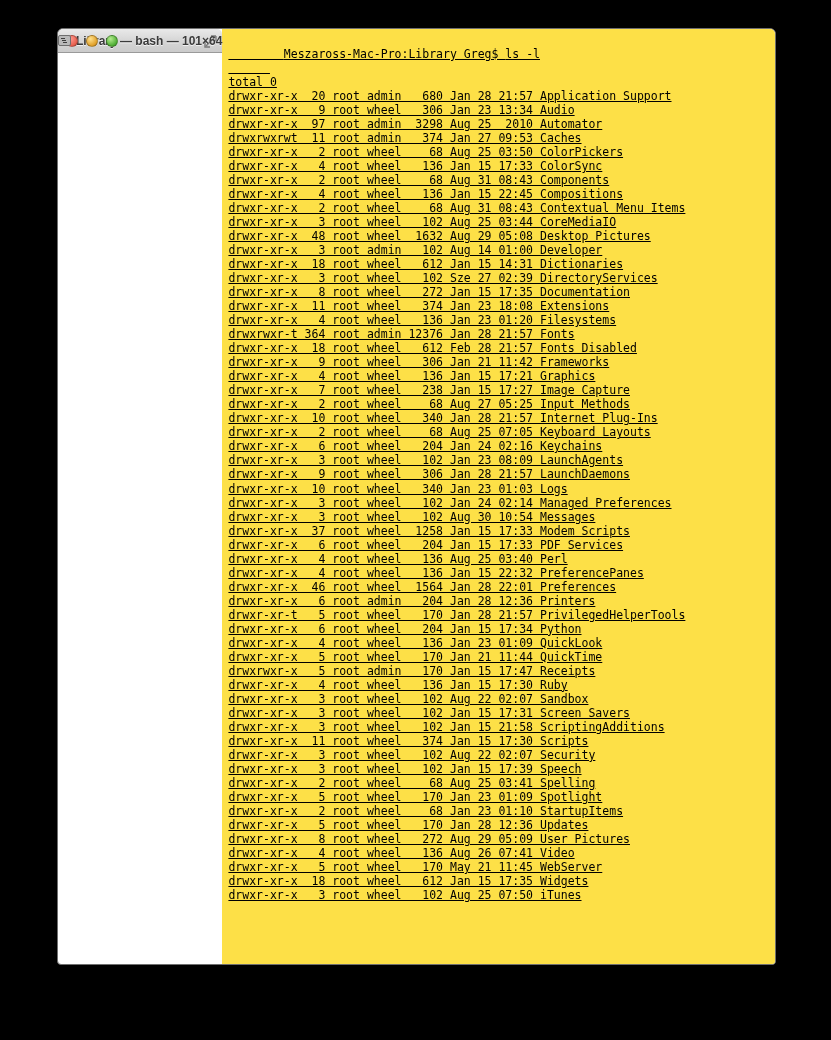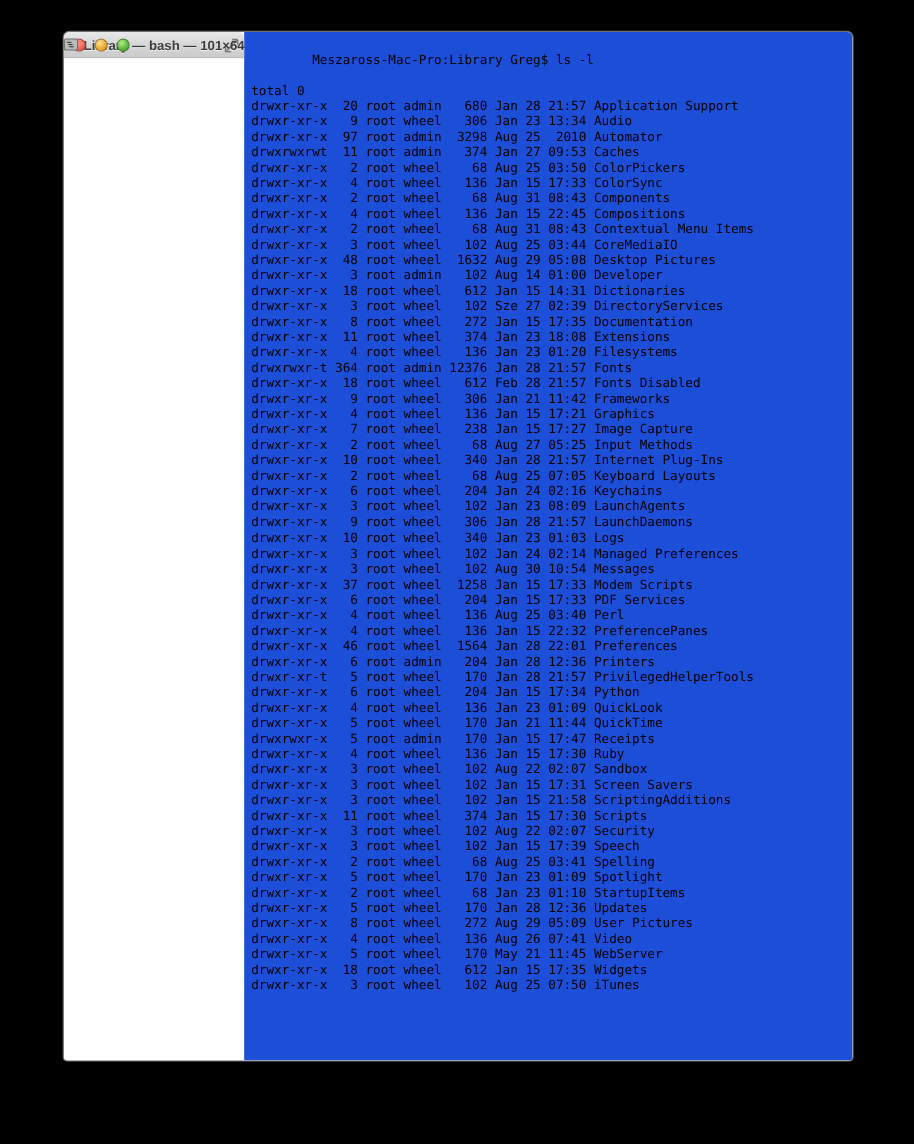--- a/index.html
+++ b/index.html
@@ -97,23 +97,24 @@
     top: 50%;
     transform: translateY(-50%);
     width: 14px;
     height: 14px;
     opacity: 0.65;
   }
   .resize-corner svg { display: block; }
 
   .terminal {
     flex: 1;
-    background: #1d4ed8;
+    background: #fde047;
     padding: 4px 16px 2px 6px;
     overflow: hidden;
+    text-decoration: underline;
   }
   .term-line {
     font-family: "DejaVu Sans Mono", "Liberation Mono", monospace;
     font-size: 11.5px;
     line-height: 14.02px;
     color: #000000;
     white-space: pre;
     letter-spacing: 0px;
   }
 </style>

